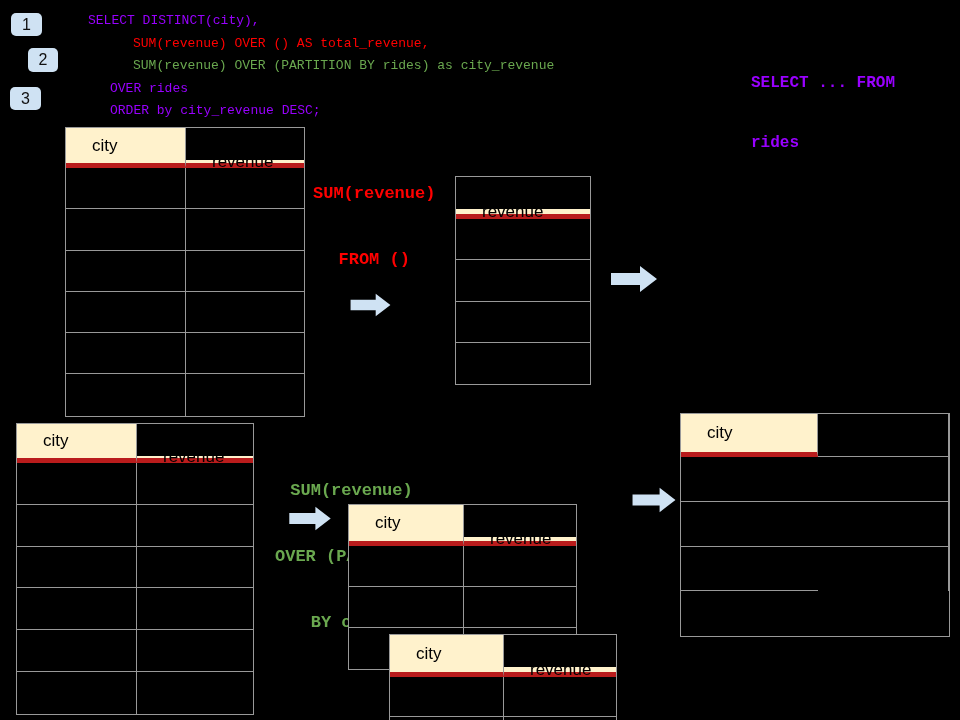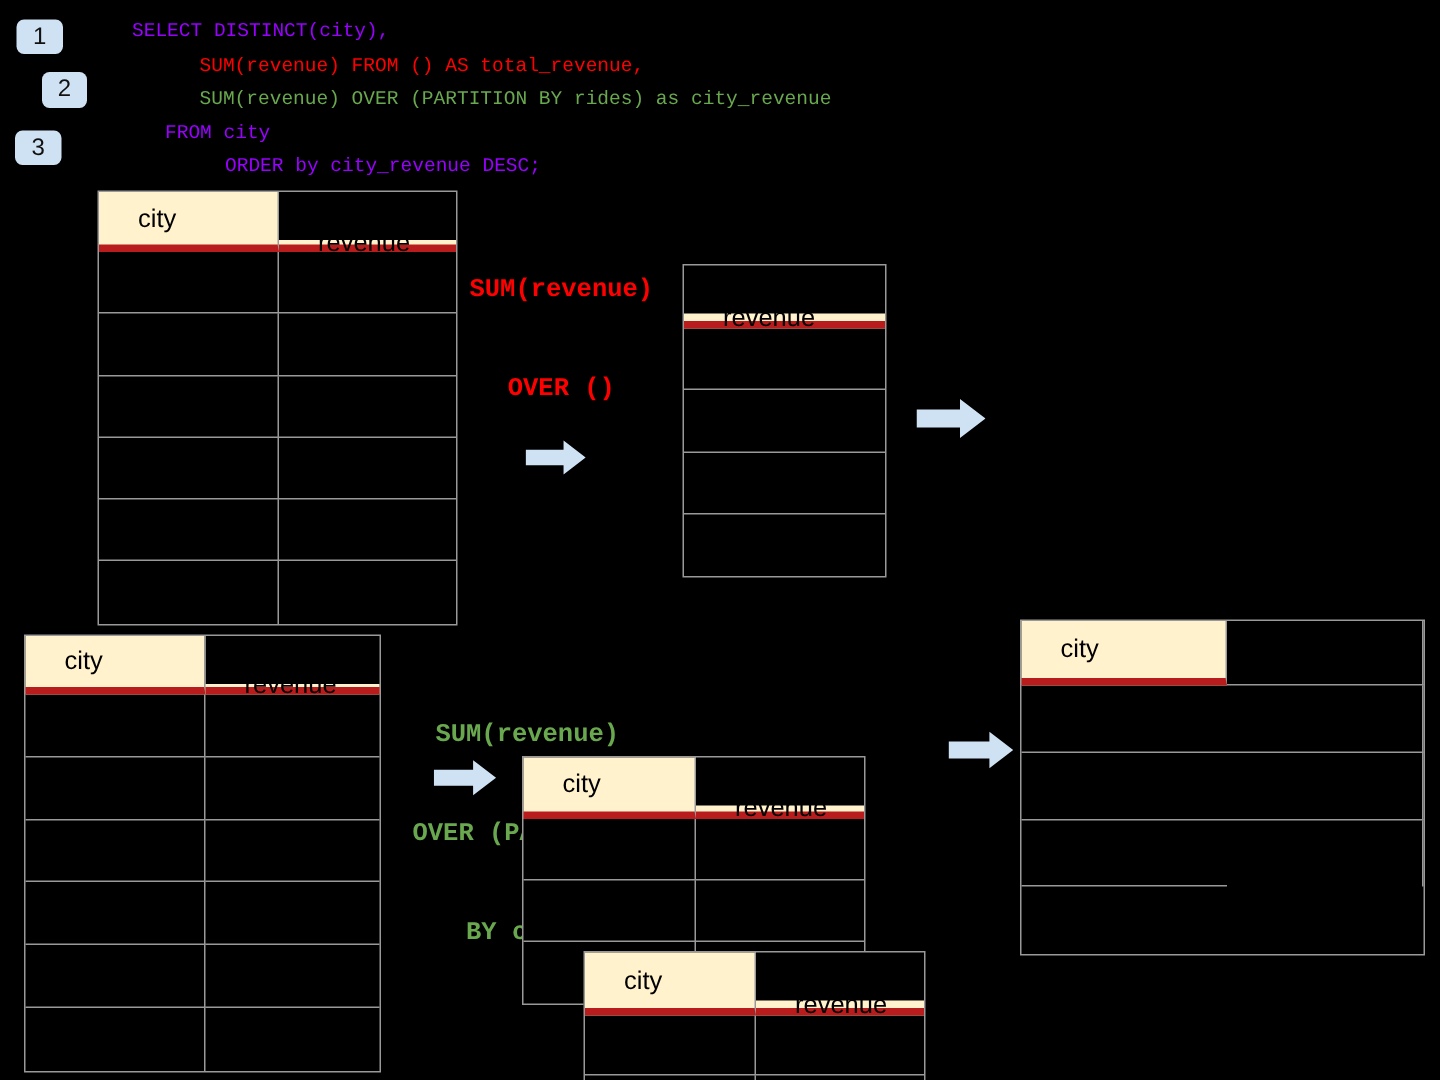--- a/index.html
+++ b/index.html
@@ -23,21 +23,21 @@
     position:absolute; font-family:"Liberation Mono","DejaVu Sans Mono", monospace;
     font-weight:normal; white-space:pre; font-size:13px; line-height:22px;
   }
   .c-purple { color:#9900ff; }
   .c-red    { color:#ff0000; }
   .c-green  { color:#6aa84f; }
   .sql-l1 { left:88px;  top:10px; }
   .sql-l2 { left:133px; top:33px; }
   .sql-l3 { left:133px; top:55px; }
   .sql-l4 { left:110px; top:78px; }
-  .sql-l5 { left:110px; top:100px;margin-left:40px; }
+  .sql-l5 { left:110px; top:100px; }
 
   .side-note {
     position:absolute; left:751px; top:33px; font-size:16px; line-height:20px;
     font-family:"Liberation Mono","DejaVu Sans Mono", monospace; font-weight:bold;
     white-space:pre; color:#9900ff;
   }
   .lbl {
     position:absolute; font-family:"Liberation Mono","DejaVu Sans Mono", monospace;
     font-weight:bold; white-space:pre; font-size:17px; line-height:22px;text-align:center;
   }
@@ -81,29 +81,33 @@
     <span>1</span>
   </div>
   <div class="badge badge2">
     <span>2</span>
   </div>
   <div class="badge badge3">
     <span>3</span>
   </div>
 
   <div class="code c-purple sql-l1">SELECT DISTINCT(city),</div>
-  <div class="code c-red    sql-l2">SUM(revenue) FROM () AS total_revenue,</div>
+  <div class="code c-red    sql-l2">SUM(revenue) OVER () AS total_revenue,</div>
   <div class="code c-green  sql-l3">SUM(revenue) OVER (PARTITION BY rides) as city_revenue</div>
-  <div class="code c-purple sql-l4">FROM city</div>
+  <div class="code c-purple sql-l4">OVER rides</div>
   <div class="code c-purple sql-l5">ORDER by city_revenue DESC;</div>
 
+  <div class="side-note">
+    <div>SELECT ... FROM</div>
+    <div>rides</div>
+  </div>
 
   <div class="lbl lbl-total">
     <div>SUM(revenue)</div>
-    <div>OVER ()</div>
+    <div>FROM ()</div>
   </div>
 
   <div class="lbl lbl-partition">
     <div>SUM(revenue)</div>
     <div>OVER (PARTITION</div>
     <div>BY city)</div>
   </div>
 
   <div class="tbl t1">
     <div class="hdr">city</div>

